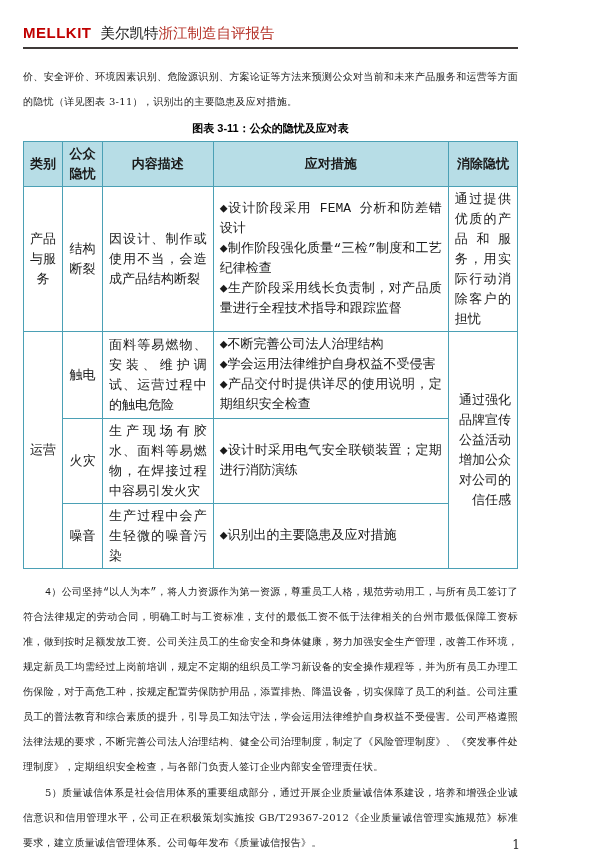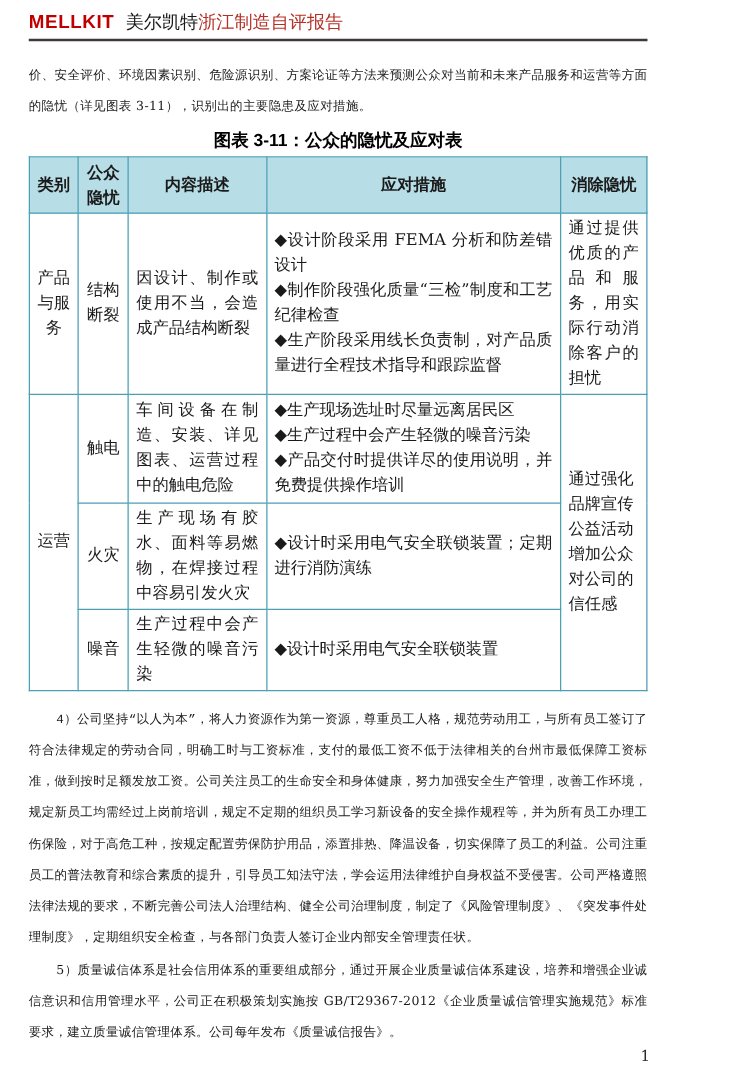--- a/index.html
+++ b/index.html
@@ -8,21 +8,21 @@
     background: #ffffff;
     width: 600px;
     height: 865px;
     overflow: hidden;
   }
   .page {
     position: relative;
     width: 541px;
     height: 865px;
     box-sizing: border-box;
-    padding: 0 23px;
+    padding: 16px 23px;
     background: #fff;
     color: var(--text, #1a1a1a);
     font-family: "DejaVu Serif", serif;
   }
   
   .hdr {
     padding-top: 7px;
     padding-bottom: 4px;
     border-bottom: 2px solid var(--rule, #3f3a39);
     white-space: nowrap;
@@ -51,21 +51,21 @@
     margin: 0;
     letter-spacing: 0.3px;
   }
   .intro { margin-top: 15px; }
   .indent-num { text-indent: 22px; }
   .after-table { margin-top: 11px; font-family: Liberation Mono, monospace; }
   
   .caption {
     font-family: "Liberation Sans", sans-serif;
     font-weight: bold;
-    font-size: 14px;
+    font-size: 11px;
     text-align: center;
     line-height: 20px;
     margin: 4px 0 3px 0;
     color: #000;
   }
   
   table.concerns {
     width: 100%;
     border-collapse: collapse;
     table-layout: fixed;
@@ -81,24 +81,24 @@
   table.concerns th {
     background: var(--table-header-bg, #b7dde6);
     font-family: "Liberation Sans", sans-serif;
     font-weight: bold;
     height: 38px;
     text-align: center;
     padding: 2px 2px;
   }
   td.cc { text-align: center; padding: 2px 3px; }
   td.dd { text-align: justify; padding: 2px 7px; }
-  td.mm { text-align: justify; padding: 2px 7px; }
+  td.mm { text-align: justify; padding: 2px 7px; font-family: Liberation Mono, monospace; }
   td.mm div { text-align: justify; }
   td.ee { text-align: justify; padding: 2px 8px; }
-  td.ee2 { text-align: left; padding: 2px 12px; margin-left: 42px; }
+  td.ee2 { text-align: right; padding: 2px 12px; margin-left: 42px; }
   tr.r1 { height: 95px; }
   tr.r2 { height: 87px; }
   tr.r3 { height: 65px; }
   tr.r4 { height: 60px; }
   
   .pageno {
     position: absolute;
     right: 21px;
     bottom: 13px;
     font-size: 12px;
@@ -145,40 +145,40 @@
         <td class="mm">
           <div>◆设计阶段采用 FEMA 分析和防差错设计</div>
           <div>◆制作阶段强化质量“三检”制度和工艺纪律检查</div>
           <div>◆生产阶段采用线长负责制，对产品质量进行全程技术指导和跟踪监督</div>
         </td>
         <td class="ee">通过提供优质的产品和服务，用实际行动消除客户的担忧</td>
       </tr>
       <tr class="r2">
         <td class="cc" rowspan="3">运营</td>
         <td class="cc">触电</td>
-        <td class="dd">车间设备在制造、安装、详见图表、运营过程中的触电危险</td>
+        <td class="dd">面料等易燃物、安装、维护调试、运营过程中的触电危险</td>
         <td class="mm">
-          <div>◆生产现场选址时尽量远离居民区</div>
-          <div>◆生产过程中会产生轻微的噪音污染</div>
-          <div>◆产品交付时提供详尽的使用说明，并免费提供操作培训</div>
+          <div>◆不断完善公司法人治理结构</div>
+          <div>◆学会运用法律维护自身权益不受侵害</div>
+          <div>◆产品交付时提供详尽的使用说明，定期组织安全检查</div>
         </td>
         <td class="ee2" rowspan="3">通过强化品牌宣传公益活动增加公众对公司的信任感</td>
       </tr>
       <tr class="r3">
         <td class="cc">火灾</td>
         <td class="dd">生产现场有胶水、面料等易燃物，在焊接过程中容易引发火灾</td>
         <td class="mm">
           <div>◆设计时采用电气安全联锁装置；定期进行消防演练</div>
         </td>
       </tr>
       <tr class="r4">
         <td class="cc">噪音</td>
         <td class="dd">生产过程中会产生轻微的噪音污染</td>
         <td class="mm">
-          <div>◆设计时采用电气安全联锁装置</div>
+          <div>◆识别出的主要隐患及应对措施</div>
         </td>
       </tr>
     </tbody>
   </table>
 
   <p class="para indent-num after-table">4）公司坚持“以人为本”，将人力资源作为第一资源，尊重员工人格，规范劳动用工，与所有员工签订了符合法律规定的劳动合同，明确工时与工资标准，支付的最低工资不低于法律相关的台州市最低保障工资标准，做到按时足额发放工资。公司关注员工的生命安全和身体健康，努力加强安全生产管理，改善工作环境，规定新员工均需经过上岗前培训，规定不定期的组织员工学习新设备的安全操作规程等，并为所有员工办理工伤保险，对于高危工种，按规定配置劳保防护用品，添置排热、降温设备，切实保障了员工的利益。公司注重员工的普法教育和综合素质的提升，引导员工知法守法，学会运用法律维护自身权益不受侵害。公司严格遵照法律法规的要求，不断完善公司法人治理结构、健全公司治理制度，制定了《风险管理制度》、《突发事件处理制度》，定期组织安全检查，与各部门负责人签订企业内部安全管理责任状。</p>
   <p class="para indent-num">5）质量诚信体系是社会信用体系的重要组成部分，通过开展企业质量诚信体系建设，培养和增强企业诚信意识和信用管理水平，公司正在积极策划实施按 GB/T29367-2012《企业质量诚信管理实施规范》标准要求，建立质量诚信管理体系。公司每年发布《质量诚信报告》。</p>
 
   <div class="pageno">1</div>
 

